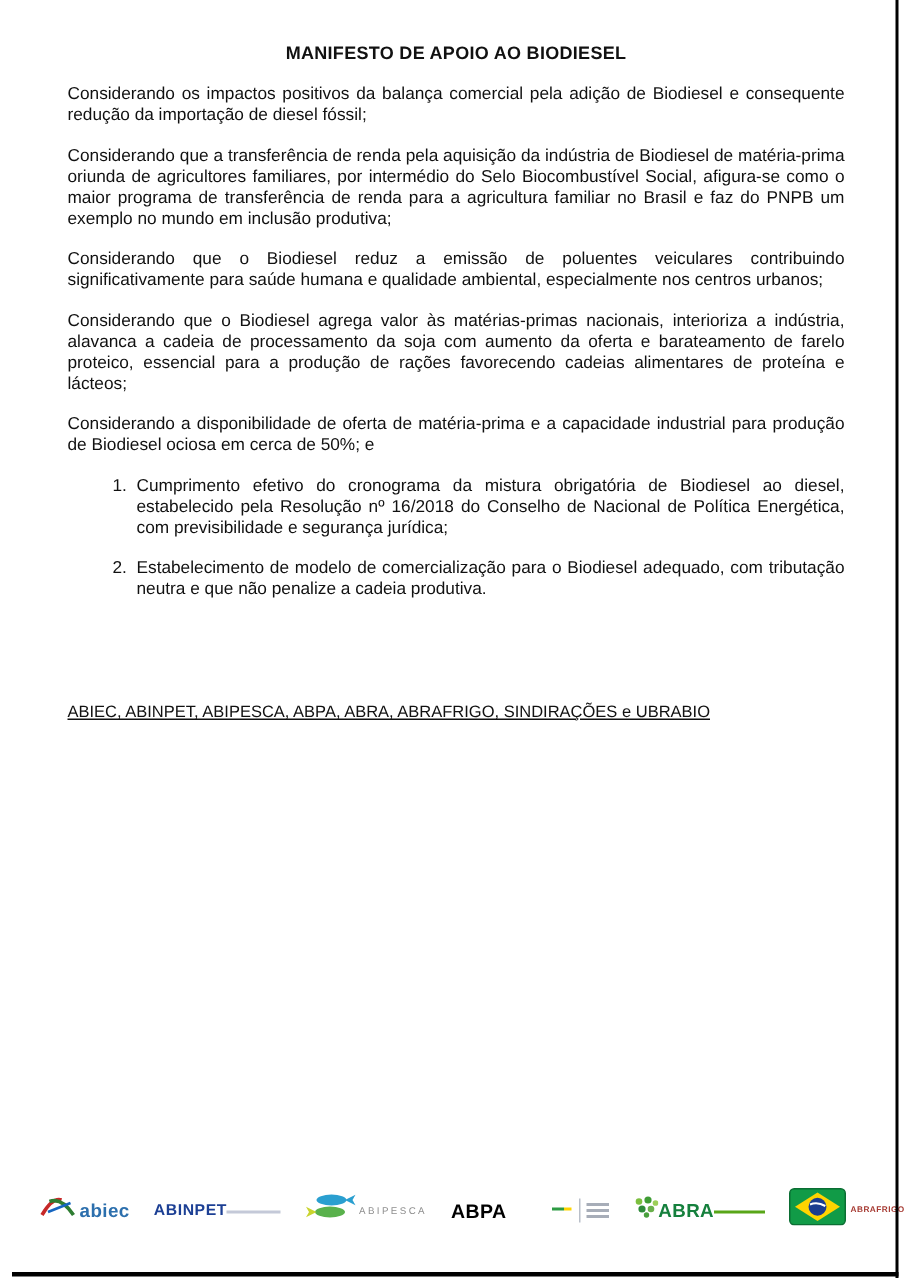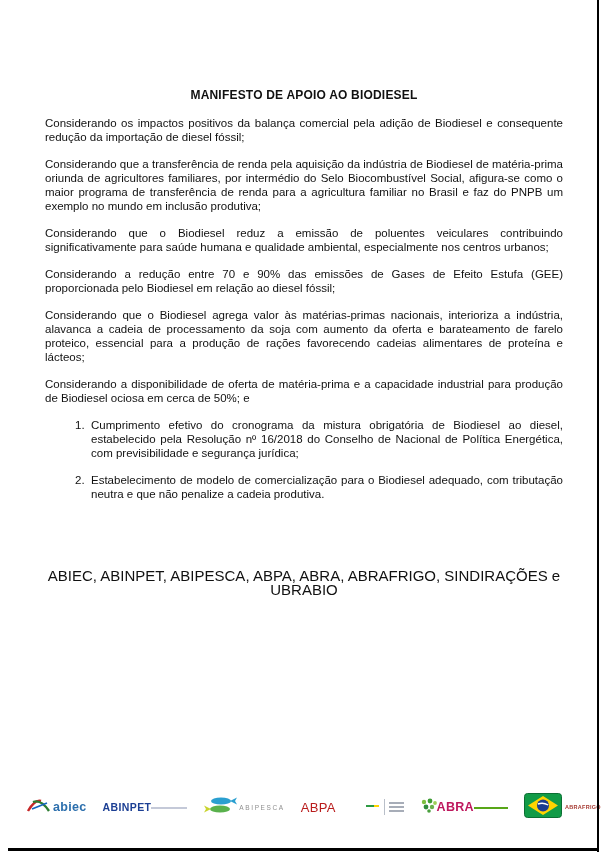--- a/index.html
+++ b/index.html
@@ -11,21 +11,21 @@
     position:relative;
     overflow:hidden;
   }
   .page{
     position:absolute;inset:0;
     background:#fff;
   }
   .content{
     position:absolute;
     left:45px;right:42px;top:0;
-    padding-top:88px;
+    padding-top:28px;
     font-size:11.5px;
     line-height:14px;
   }
   .title{
     text-align:center;
     font-weight:bold;
     font-size:12px;
     letter-spacing:.2px;
     margin:0 0 14px 0;
   }
@@ -35,43 +35,43 @@
   }
   .demands{margin:1px 0 0 0;}
   .list-item{
     display:flex;
     margin:0 0 13px 30px;
   }
   .list-num{width:16px;flex:0 0 16px;}
   .list-text{flex:1;text-align:justify;}
   .signatories{
     margin:68px 0 0 0;
-    text-align:center;
-    font-size:15px;
+    font-size:11px;
+    text-decoration:underline;
   }
   
   .logo-strip{
     position:absolute;
     left:26px;right:26px;top:781px;height:52px;
     display:flex;
     align-items:center;
     justify-content:flex-start;
     gap:16px;
   }
   .logo{display:flex;align-items:center;}
   .logo-col{display:flex;flex-direction:row;align-items:center;}
   .abiec-label{font-size:12.5px;font-weight:bold;color:#2c6fad;margin-left:2px;letter-spacing:.3px;}
   .abinpet-label{font-size:10.5px;font-weight:800;color:#1c3f94;letter-spacing:.4px;}
   .abinpet-bar{width:36px;height:2px;background:#c4c9d8;margin-top:2px;}
   .abipesca-label{font-size:6.5px;color:#8f8f8f;letter-spacing:1.6px;margin-top:1px;}
-  .abpa-label{font-size:13px;font-weight:400;color:#b91c1c;letter-spacing:.3px;}
+  .abpa-label{font-size:13px;font-weight:700;color:#000000;letter-spacing:.3px;}
   .abpa-underline{width:13px;height:2px;background:linear-gradient(90deg,#2e9b44 60%,#ffd400 60%);margin:-2px 0 0 30px;}
   .abpa-divider{width:1px;height:16px;background:#b9bfc9;margin:0 4px 0 5px;}
   .abpa-bars span{display:block;width:15px;height:2px;background:#a7adb8;margin:2px 0;}
-  .abra-label{font-size:12.5px;font-weight:800;color:#be185d;letter-spacing:.3px;line-height:12px;}
+  .abra-label{font-size:12.5px;font-weight:800;color:#15803d;letter-spacing:.3px;line-height:12px;}
   .abra-bar{width:34px;height:2px;background:#58a618;margin-top:1px;}
   .abrafrigo-label{font-size:5.5px;font-weight:bold;color:#a63a32;margin-left:3px;letter-spacing:.3px;}
   .sind-label{font-size:8px;font-weight:bold;font-style:italic;color:#1d8a3c;margin-left:2px;}
   .ubrabio-label{font-size:13px;font-weight:700;margin-left:3px;}
   .ubrabio-label .g{color:#3f9c35;}
   .ubrabio-label .y{color:#f0a500;}
   
   .border-right{
     position:absolute;top:0;bottom:3px;right:6px;width:2px;background:#000;
   }
@@ -84,21 +84,20 @@
 
 <div class="page">
 
   <div class="content">
 
     <h1 class="title">MANIFESTO DE APOIO AO BIODIESEL</h1>
 
     <p class="par">Considerando os impactos positivos da balança comercial pela adição de Biodiesel e consequente redução da importação de diesel fóssil;</p>
     <p class="par">Considerando que a transferência de renda pela aquisição da indústria de Biodiesel de matéria-prima oriunda de agricultores familiares, por intermédio do Selo Biocombustível Social, afigura-se como o maior programa de transferência de renda para a agricultura familiar no Brasil e faz do PNPB um exemplo no mundo em inclusão produtiva;</p>
     <p class="par">Considerando que o Biodiesel reduz a emissão de poluentes veiculares contribuindo significativamente para saúde humana e qualidade ambiental, especialmente nos centros urbanos;</p>
-    <p class="par">Considerando a redução entre 70 e 90% das emissões de Gases de Efeito Estufa (GEE) proporcionada pelo Biodiesel em relação ao diesel fóssil;</p>
     <p class="par">Considerando que o Biodiesel agrega valor às matérias-primas nacionais, interioriza a indústria, alavanca a cadeia de processamento da soja com aumento da oferta e barateamento de farelo proteico, essencial para a produção de rações favorecendo cadeias alimentares de proteína e lácteos;</p>
     <p class="par">Considerando a disponibilidade de oferta de matéria-prima e a capacidade industrial para produção de Biodiesel ociosa em cerca de 50%; e</p>
 
     <div class="demands">
       <div class="list-item">
         <span class="list-num">1.</span>
         <div class="list-text">Cumprimento efetivo do cronograma da mistura obrigatória de Biodiesel ao diesel, estabelecido pela Resolução nº 16/2018 do Conselho de Nacional de Política Energética, com previsibilidade e segurança jurídica;</div>
       </div>
       <div class="list-item">
         <span class="list-num">2.</span>

